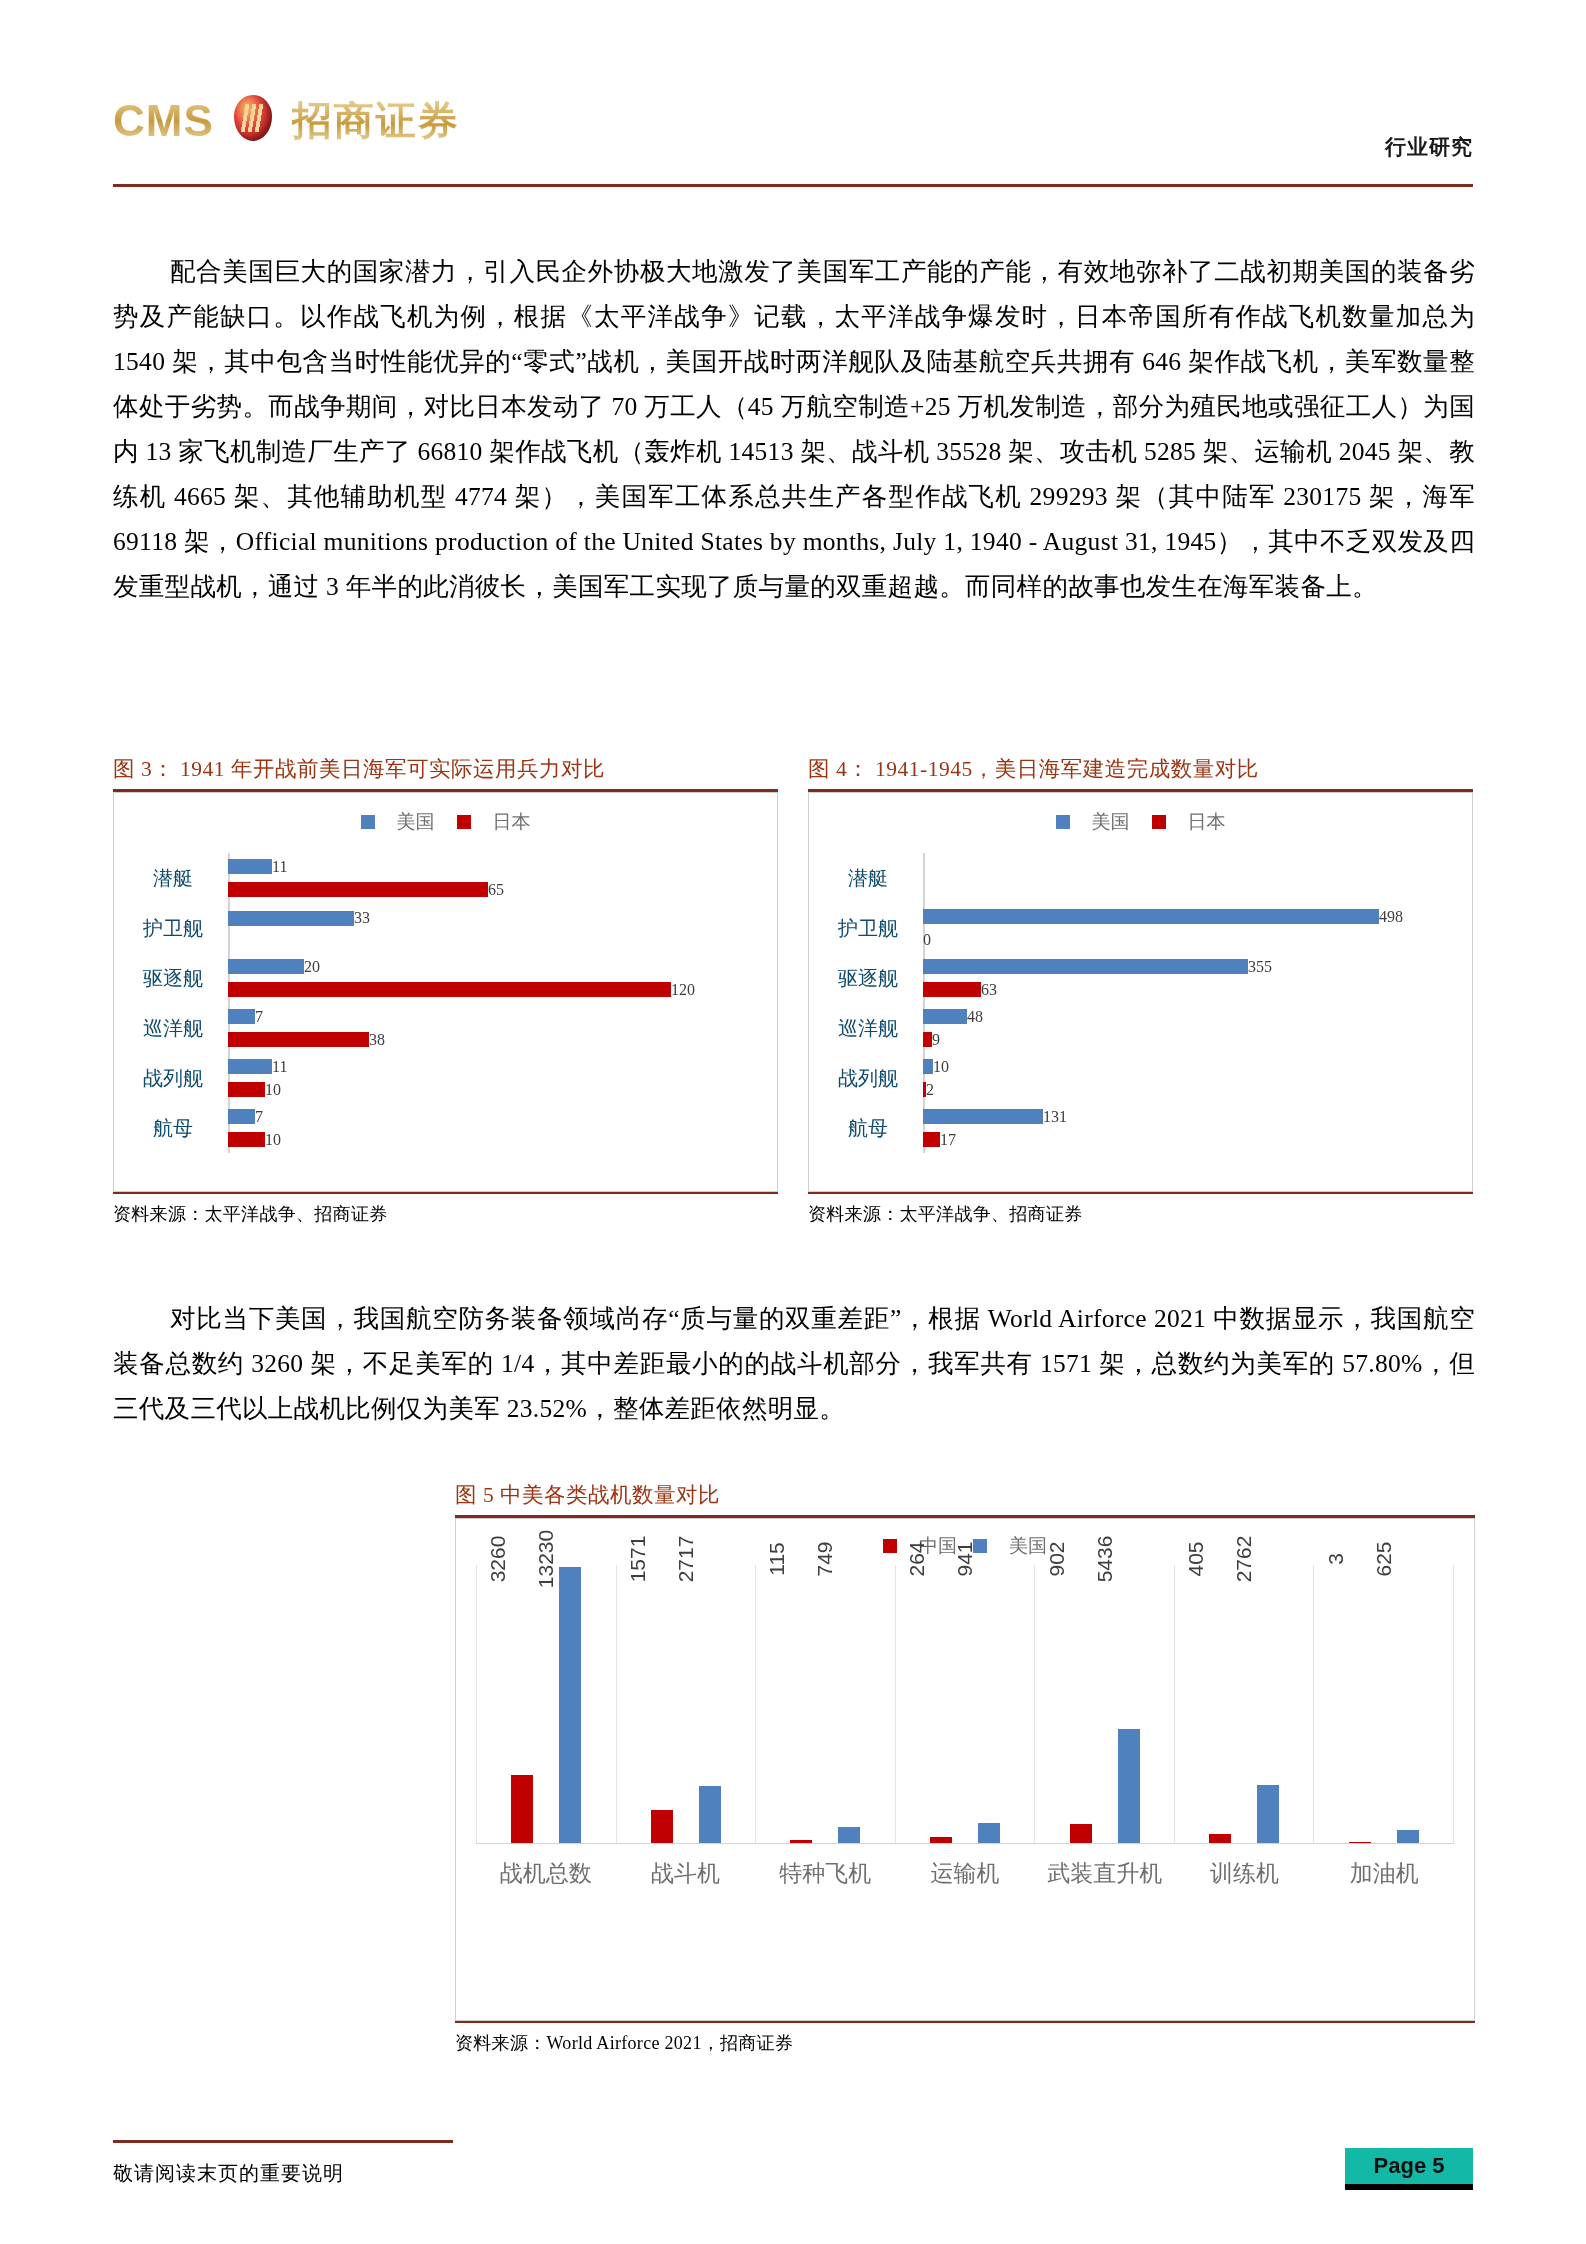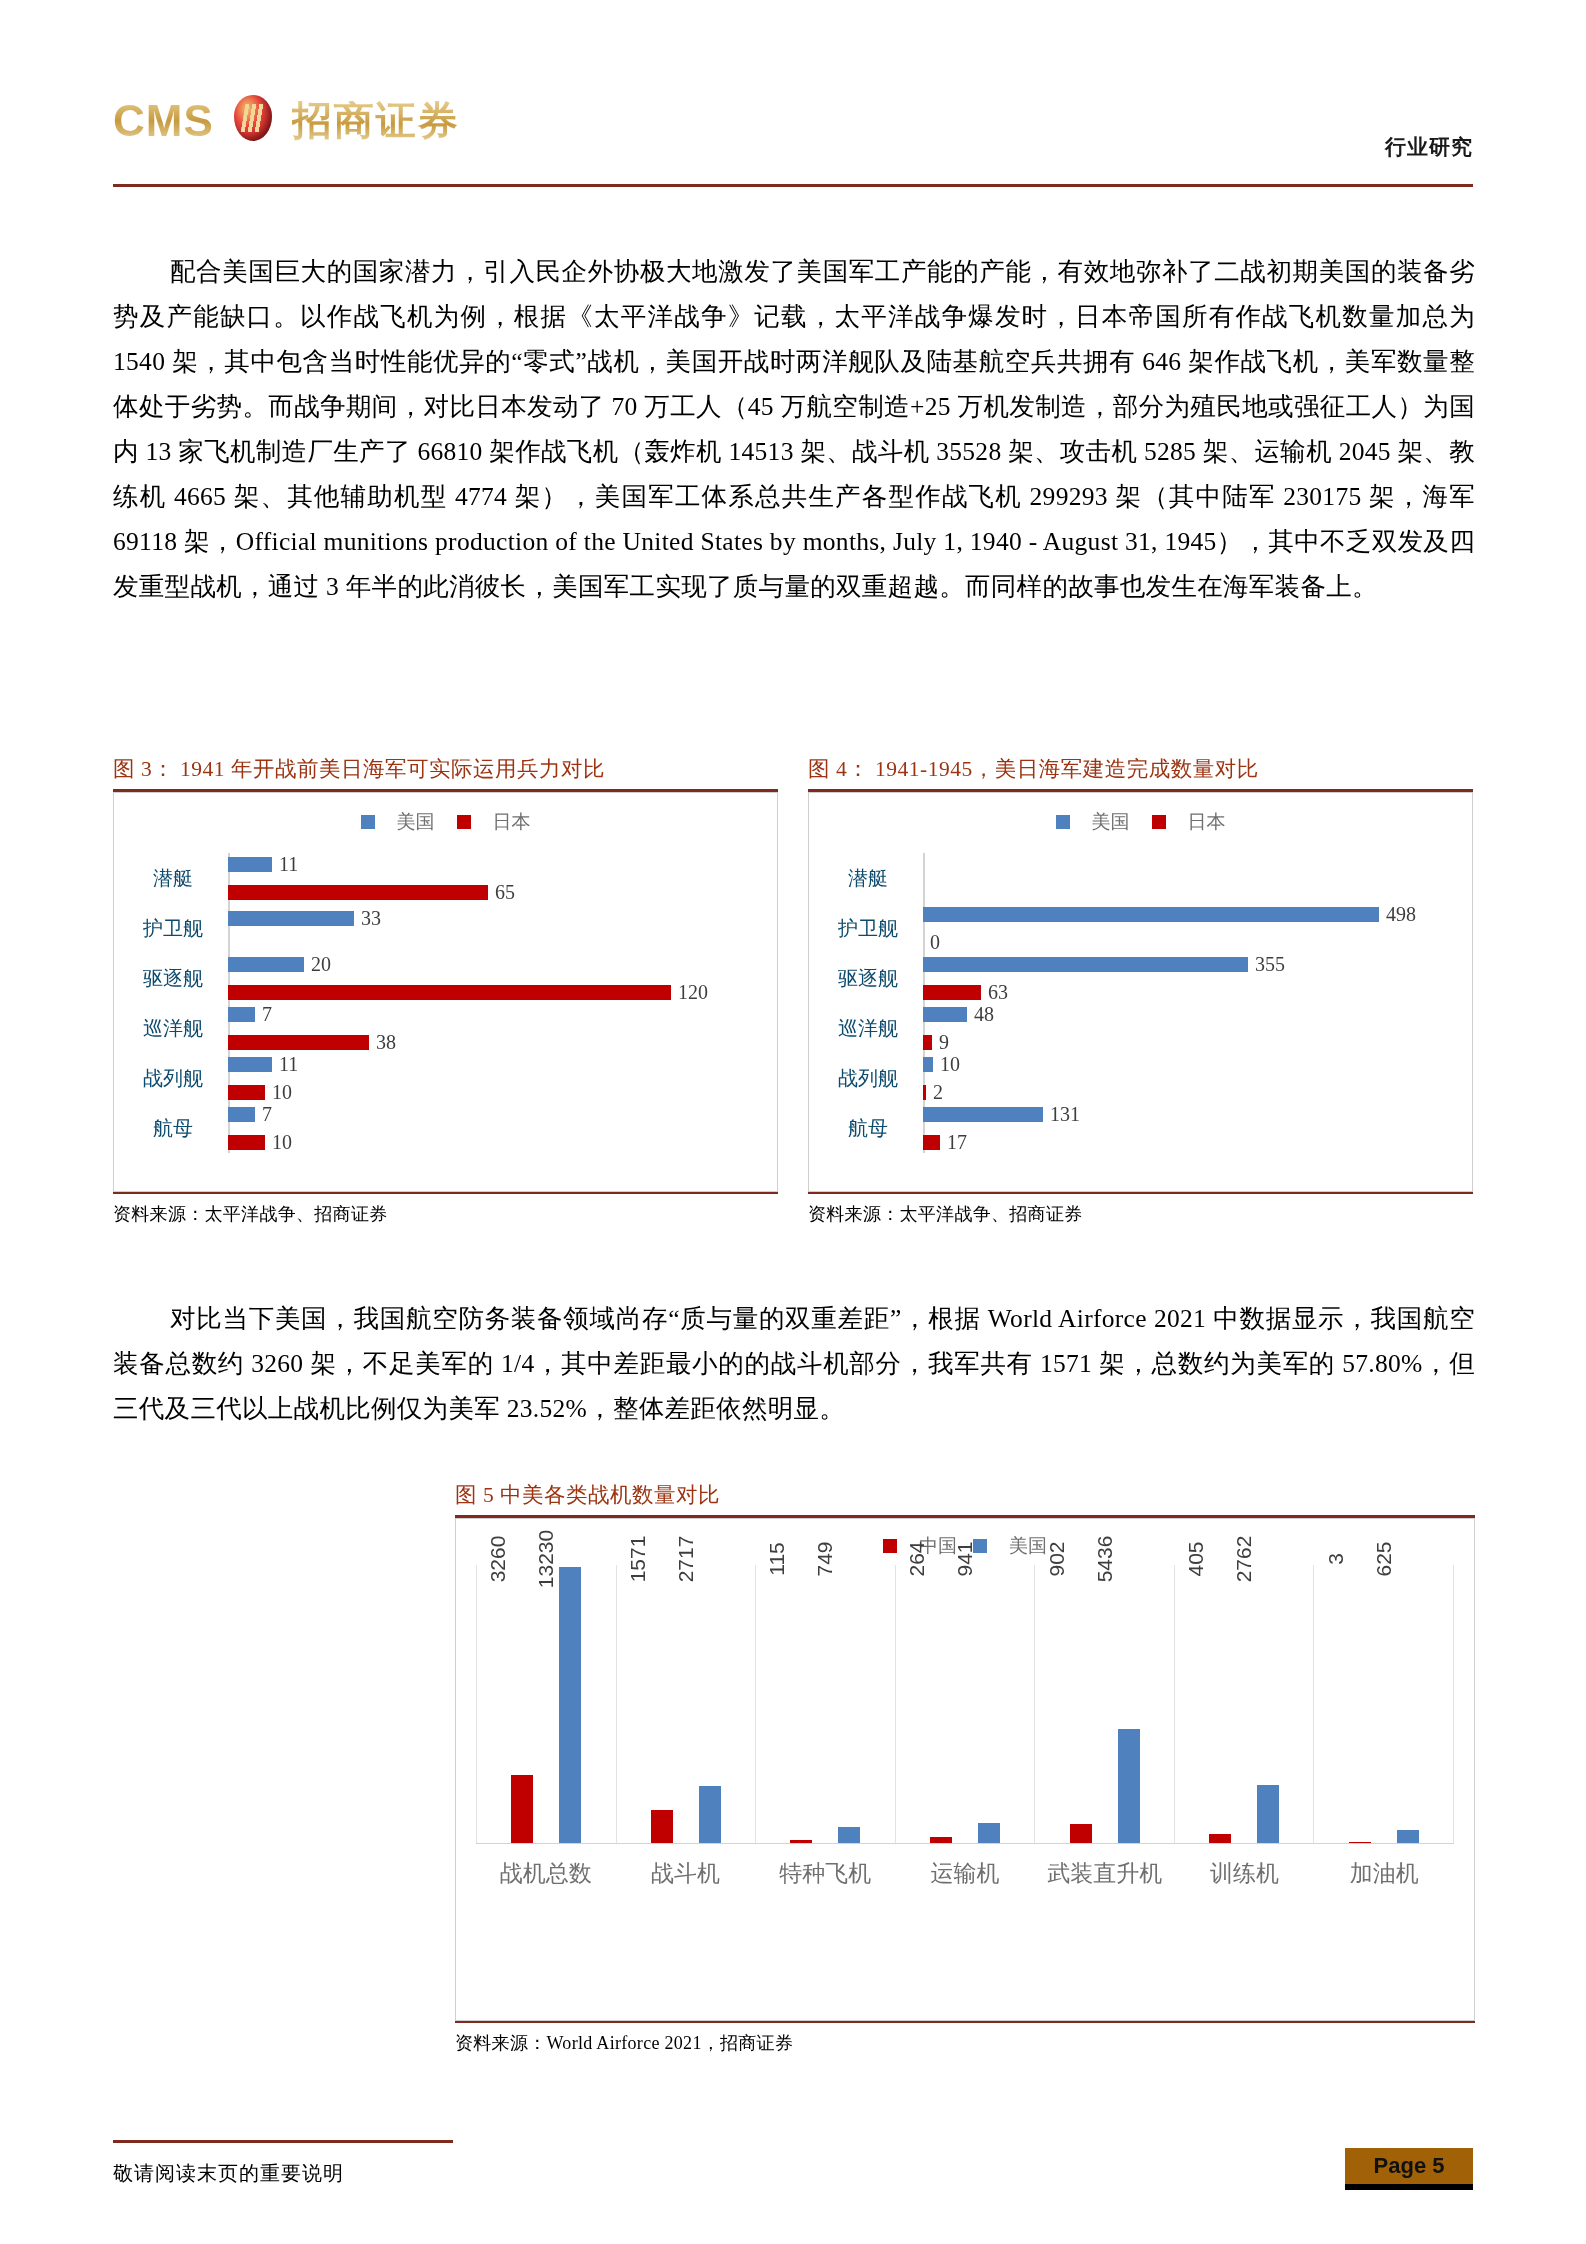--- a/index.html
+++ b/index.html
@@ -191,23 +191,22 @@
     align-items: center;
   }
   .hbar {
     height: 15px;
     display: block;
   }
   .hbar.us { background: #4e81bd; }
   .hbar.jp { background: #c00000; }
   .hbar-val {
     font-family: "Liberation Serif", serif;
-    font-size: 20px;
+    font-size: 16px;
     color: #3e3e3e;
-    padding-left: 7px;
     white-space: nowrap;
   }
 
   
   .vbar-plot {
     position: relative;
     display: flex;
     align-items: flex-end;
     justify-content: space-around;
   }
@@ -280,21 +279,21 @@
     left: 113px; top: 2160px;
     font-family: "Liberation Serif", serif;
     font-size: 20px;
     color: #000;
     letter-spacing: 1px;
   }
   .page-badge {
     position: absolute;
     right: 113px; top: 2148px;
     width: 128px; height: 42px;
-    background: #a16207;
+    background: #14b8a6;
     border-bottom: 6px solid #000;
     display: flex;
     align-items: center;
     justify-content: center;
     font-family: "Liberation Sans", sans-serif;
     font-weight: bold;
     font-size: 22px;
     color: #111;
     text-align: center;
   }

